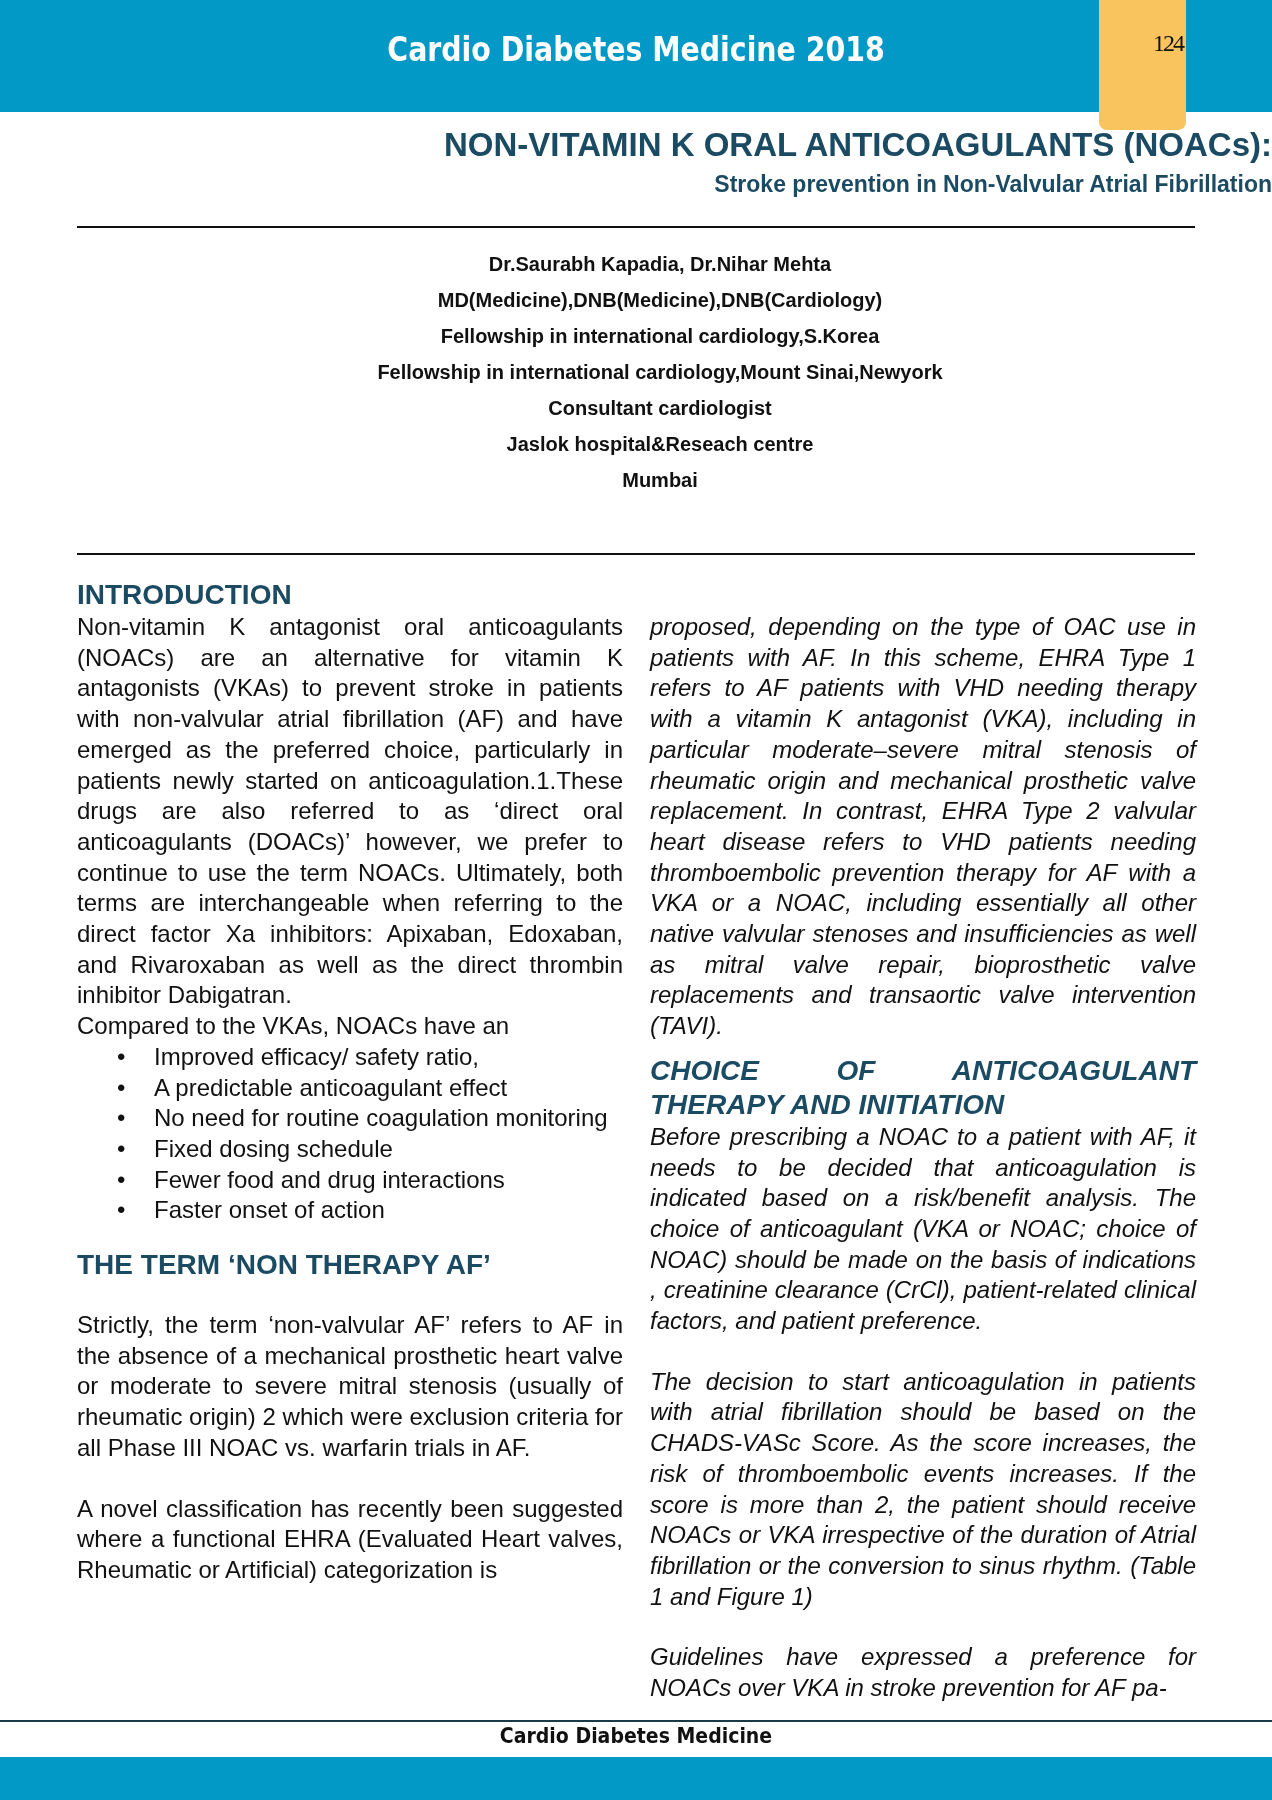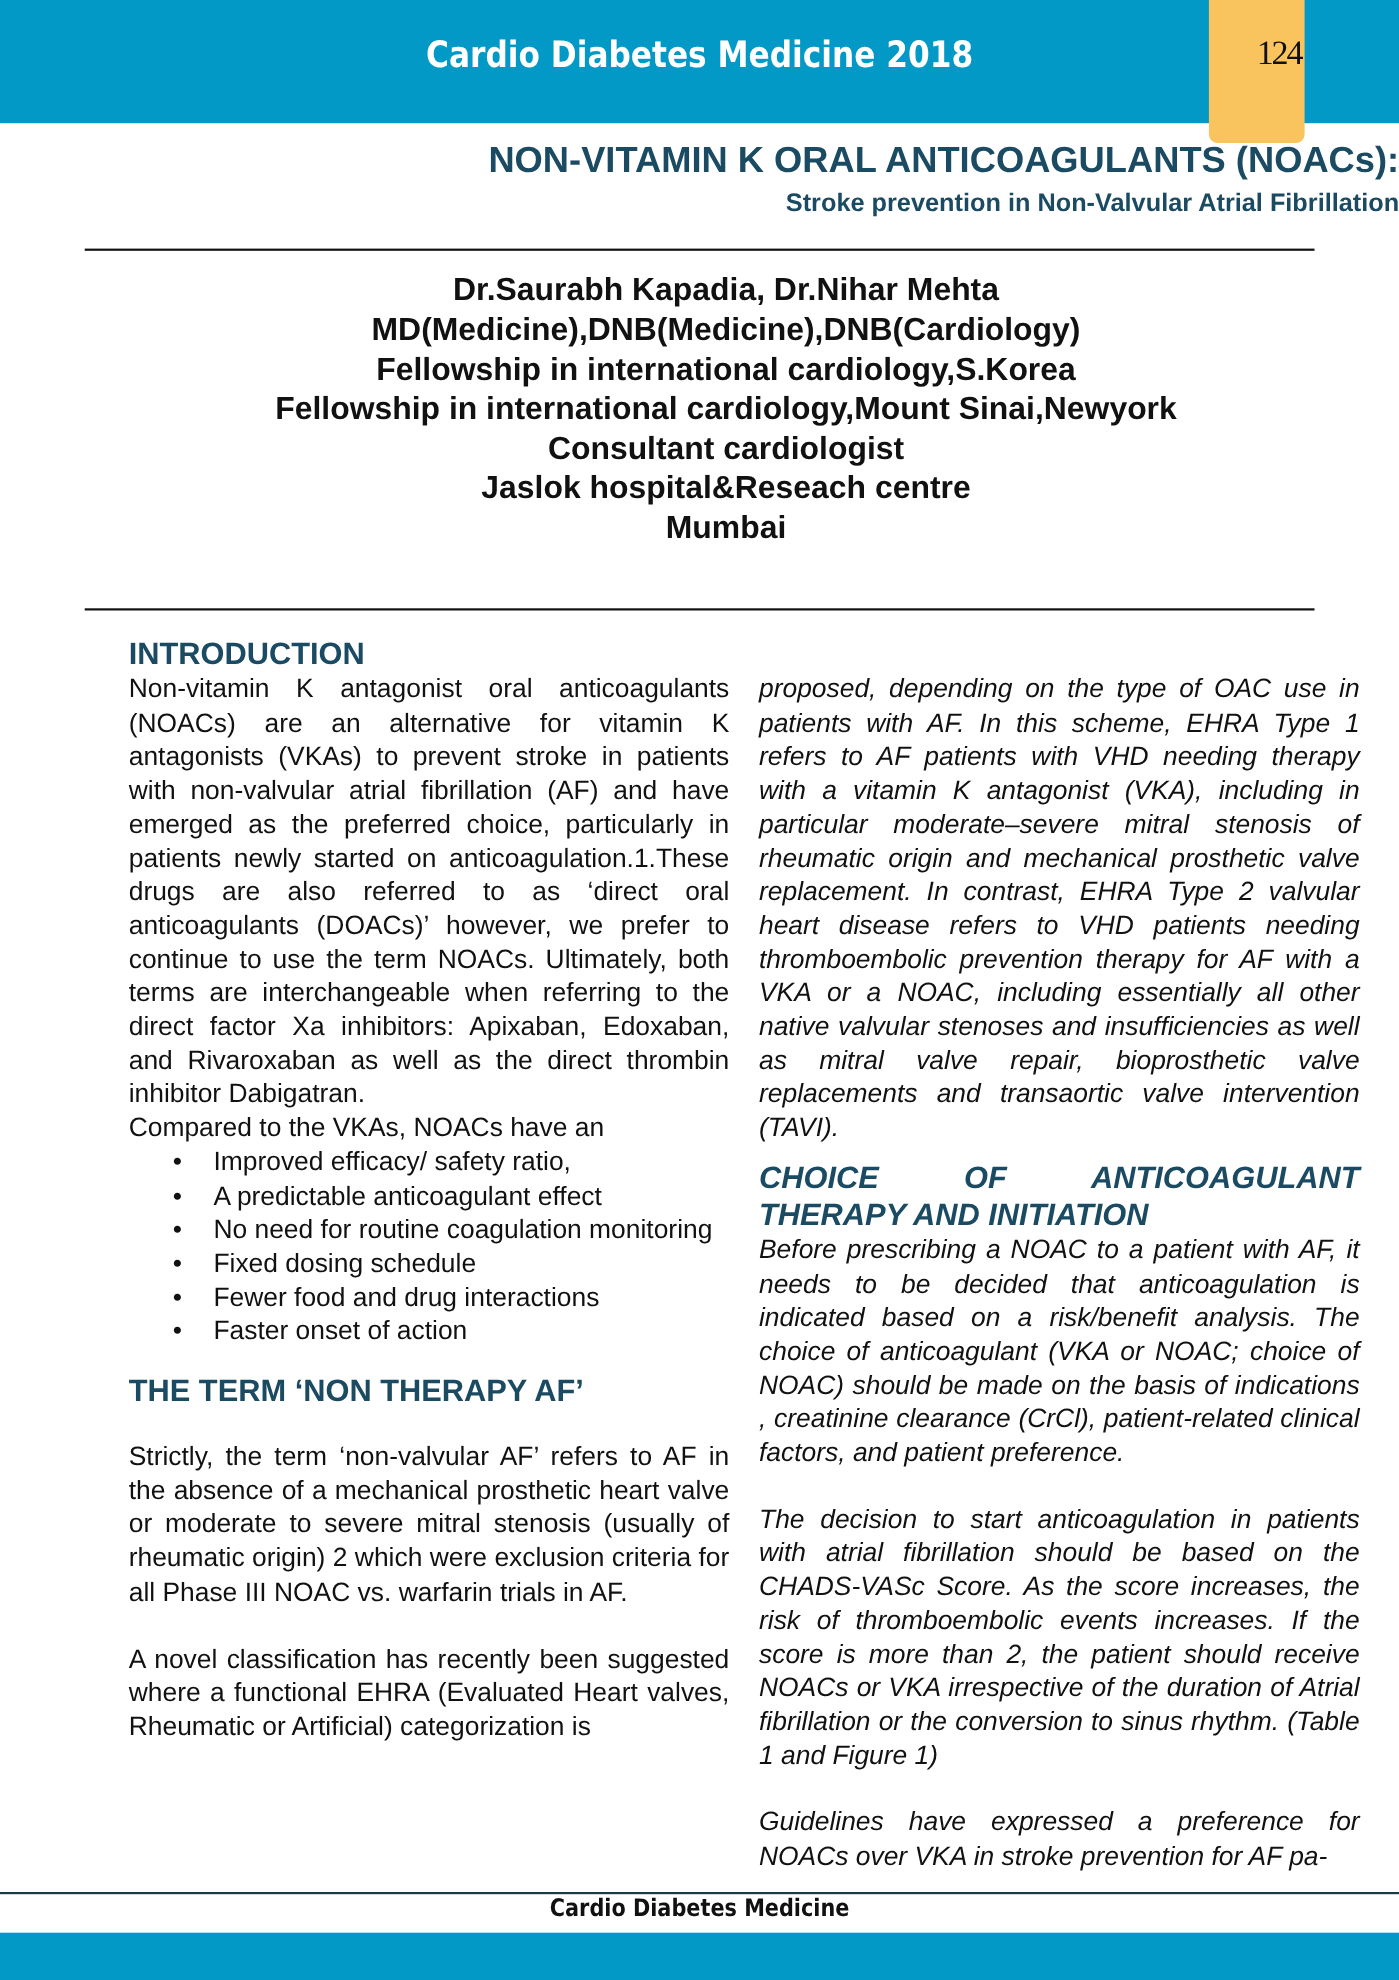--- a/index.html
+++ b/index.html
@@ -6,33 +6,33 @@
   html, body { width: 1272px; height: 1800px; background: #ffffff; overflow: hidden; }
   body { position: relative; font-family: "Liberation Sans", sans-serif; color: #111; }
 
   .top-band { position: absolute; left: 0; top: 0; width: 1272px; height: 112px; background: #0299c7; }
   .journal-title { position: absolute; left: 0; top: 30px; width: 1272px; text-align: center;
     color: #fff; font-family: "DejaVu Sans", sans-serif; font-size: 33px; font-weight: bold; letter-spacing: 0px;
     transform: scaleX(0.86); transform-origin: 636px 0; }
   .page-tab { position: absolute; left: 1099px; top: 0; width: 87px; height: 130px; background: #f9c45e;
     border-radius: 0 0 8px 8px; }
   .page-number { position: absolute; right: 3px; top: 30px; font-family: "Liberation Serif", serif;
-    font-size: 31px; color: #111; letter-spacing: -2px; }
+    font-size: 24px; color: #111; letter-spacing: -2px; }
 
   .article-title { position: absolute; left: 0; width: 1272px; text-align: right; color: #1b4b63;
     font-weight: bold; font-family: "Liberation Sans", sans-serif; }
   .title-line1 { top: 126px; font-size: 33px; }
   .title-line2 { top: 171px; font-size: 23px; }
 
   .rule { position: absolute; left: 77px; width: 1118px; height: 2px; background: #111; }
 
   .authors { position: absolute; left: 0; top: 246px; width: 1272px; text-align: center; }
-  .authors div { font-weight: bold; font-size: 29px; line-height: 36px; color: #111; padding-left: 48px; }
+  .authors div { font-weight: bold; font-size: 20px; line-height: 36px; color: #111; padding-left: 48px; }
 
-  .col { position: absolute; top: 0; width: 546px; font-size: 24px; line-height: 30.7px; margin-left: 40px; }
+  .col { position: absolute; top: 0; width: 546px; font-size: 24px; line-height: 30.7px; }
   .col-left { left: 77px; }
   .col-right { left: 650px; font-style: italic; }
   .just { text-align: justify; text-align-last: left; }
   .heading { color: #1b4b63; font-weight: bold; font-size: 28px; line-height: 34px; }
   .bullets { list-style: none; }
   .bullets li { position: relative; padding-left: 77px; }
   .bullets li::before { content: "•"; position: absolute; left: 40px; top: 0; }
 
   .footer-rule { position: absolute; left: 0; top: 1720px; width: 1272px; height: 2px; background: #1b3a48; }
   .footer-text { position: absolute; left: 0; top: 1723px; width: 1272px; text-align: center;

